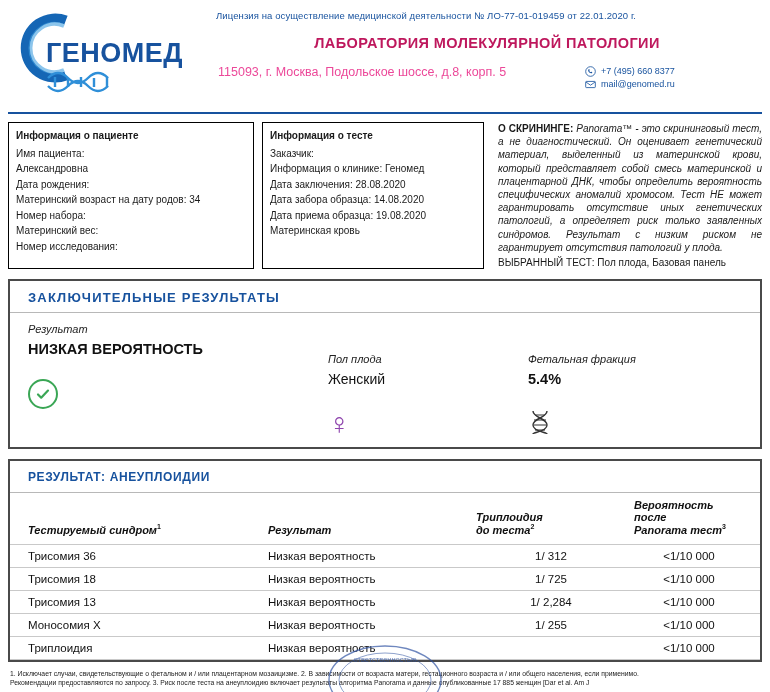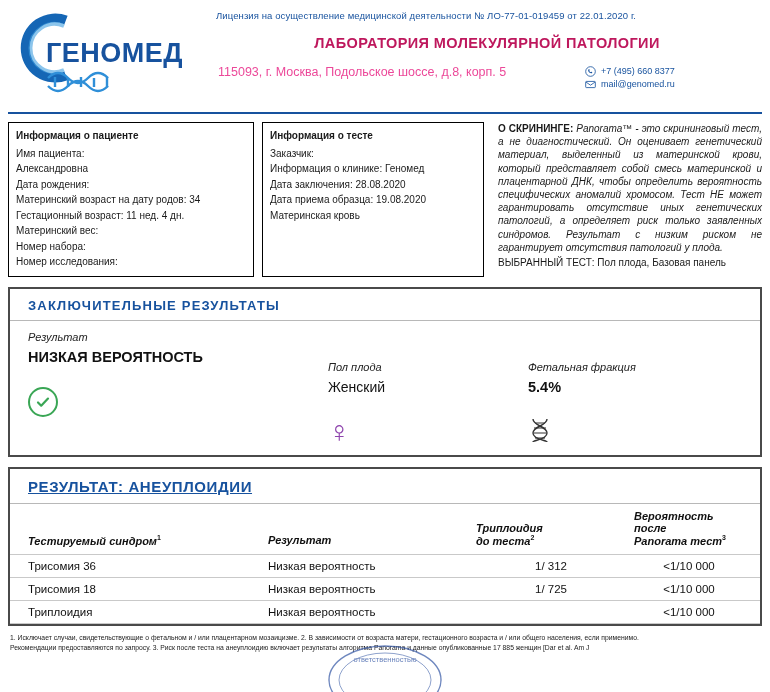--- a/index.html
+++ b/index.html
@@ -168,27 +168,26 @@
   }
   .icon-area { margin-top: 22px; }
 
   
   .aneu-block {
     margin: 10px 8px 0 8px;
     border: 2px solid #4a4a4a;
     box-sizing: border-box;
   }
   .aneu-header {
-    font-size: 15px;
+    font-size: 12px;
     font-weight: bold;
     color: #17529e;
     letter-spacing: 0.6px;
     padding: 9px 0 8px 18px;
     border-bottom: 1px solid #b8b8b8;
-    text-decoration: underline;
   }
   table.aneu {
     width: 100%;
     border-collapse: collapse;
     font-size: 11px;
   }
   table.aneu th {
     font-size: 11px;
     font-style: italic;
     font-weight: bold;
@@ -288,31 +287,31 @@
   <div class="hr-blue"></div>
 
   <div class="info-row">
 
     <div class="info-box box-patient">
       <div class="info-title">Информация о пациенте</div>
       <div>Имя пациента:</div>
       <div>Александровна</div>
       <div>Дата рождения:</div>
       <div>Материнский возраст на дату родов: 34</div>
-      <div>Гестационный возраст: 11 нед. 4 дн.</div>
+      <div>Номер набора:</div>
       <div>Материнский вес:</div>
-      <div>Номер набора:</div>
       <div>Номер исследования:</div>
     </div>
 
     <div class="info-box box-test">
       <div class="info-title">Информация о тесте</div>
       <div>Заказчик:</div>
       <div>Информация о клинике: Геномед</div>
       <div>Дата заключения: 28.08.2020</div>
+      <div>Дата забора образца: 14.08.2020</div>
       <div>Дата приема образца: 19.08.2020</div>
       <div>Материнская кровь</div>
     </div>
 
     <div class="screening">
       <b>О СКРИНИНГЕ:</b>
       <span class="ital">Panorama™ - это скрининговый тест, а не диагностический. Он оценивает генетический материал, выделенный из материнской крови, который представляет собой смесь материнской и плацентарной ДНК, чтобы определить вероятность специфических аномалий хромосом. Тест НЕ может гарантировать отсутствие иных генетических патологий, а определяет риск только заявленных синдромов. Результат с низким риском не гарантирует отсутствия патологий у плода.</span>
       <div style="margin-top:2px;">
         <span>ВЫБРАННЫЙ ТЕСТ:</span>
         <span>Пол плода, Базовая панель</span>
@@ -378,20 +377,32 @@
           <td class="col-res">Низкая вероятность</td>
           <td class="col-pre grey">1/ 312</td>
           <td class="col-post">&lt;1/10 000</td>
         </tr>
         <tr>
           <td class="col-synd">Трисомия 18</td>
           <td class="col-res">Низкая вероятность</td>
           <td class="col-pre grey">1/ 725</td>
           <td class="col-post">&lt;1/10 000</td>
         </tr>
+        <tr>
+          <td class="col-synd">Трисомия 13</td>
+          <td class="col-res">Низкая вероятность</td>
+          <td class="col-pre grey">1/ 2,284</td>
+          <td class="col-post">&lt;1/10 000</td>
+        </tr>
+        <tr>
+          <td class="col-synd">Моносомия X</td>
+          <td class="col-res">Низкая вероятность</td>
+          <td class="col-pre grey">1/ 255</td>
+          <td class="col-post">&lt;1/10 000</td>
+        </tr>
         <tr class="last">
           <td class="col-synd">Триплоидия</td>
           <td class="col-res">Низкая вероятность</td>
           <td class="col-pre grey"></td>
           <td class="col-post">&lt;1/10 000</td>
         </tr>
       </tbody>
     </table>
   </div>
 

